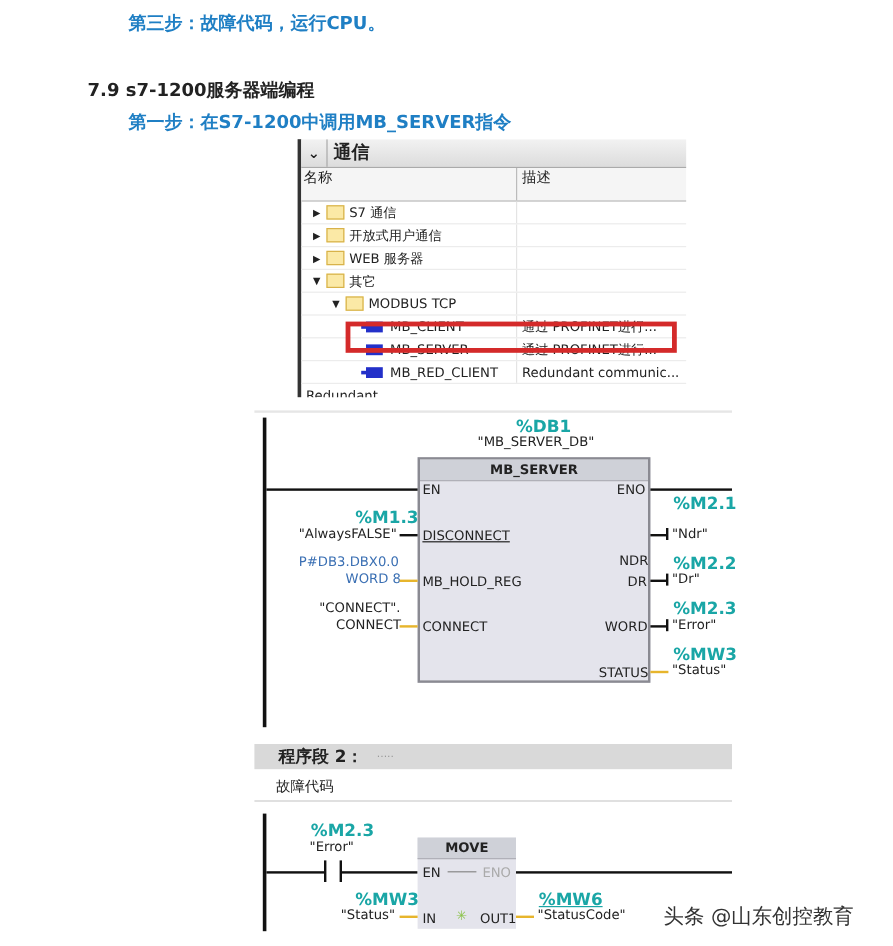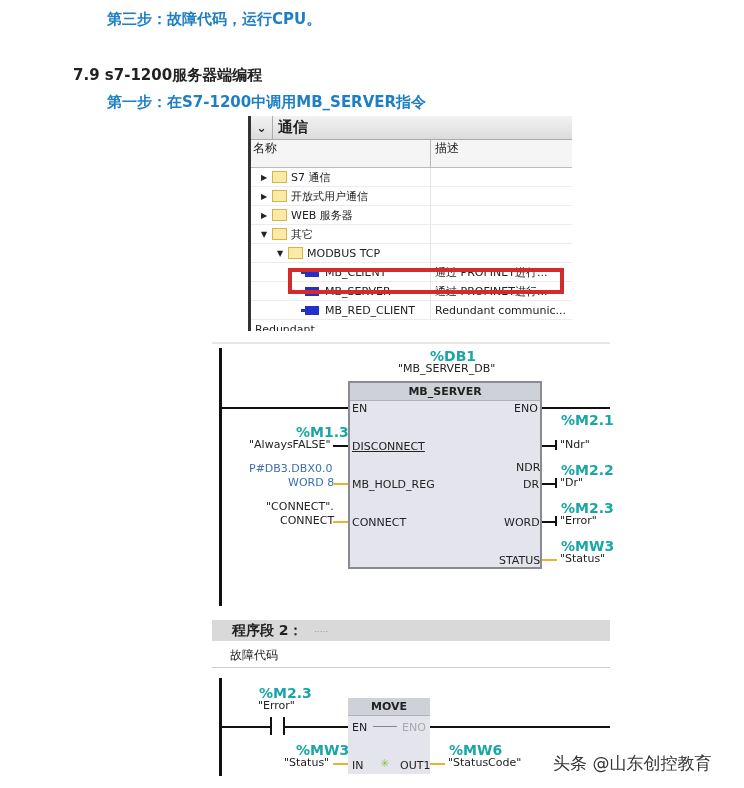--- a/index.html
+++ b/index.html
@@ -213,16 +213,16 @@
 
 <div class="abs pin" style="left:352px;top:759px;">IN</div>
 <div class="abs" style="left:380px;top:757px;font-size:11px;color:#8bc34a;">✳</div>
 <div class="abs pin" style="left:400px;top:759px;">OUT1</div>
 
 <div class="abs addr" style="left:296px;top:742px;">%MW3</div>
 <div class="abs sym" style="left:284px;top:756px;">"Status"</div>
 <div class="abs ywire" style="left:333px;top:763px;width:15px;"></div>
 
 <div class="abs ywire" style="left:430px;top:763px;width:15px;"></div>
-<div class="abs addr" style="left:449px;top:742px;">%MW6</div>
+<div class="abs addr" style="left:449px;top:742px;text-decoration:underline;">%MW6</div>
 <div class="abs sym" style="left:448px;top:756px;">"StatusCode"</div>
 
 <div class="abs watermark">头条 @山东创控教育</div>
 
 </body></html>

